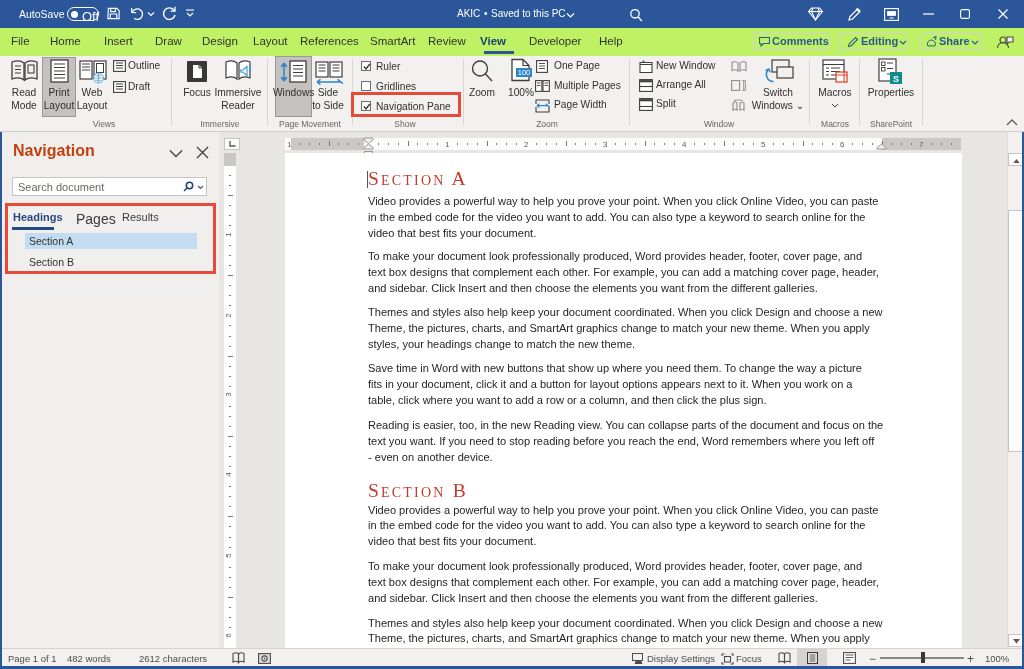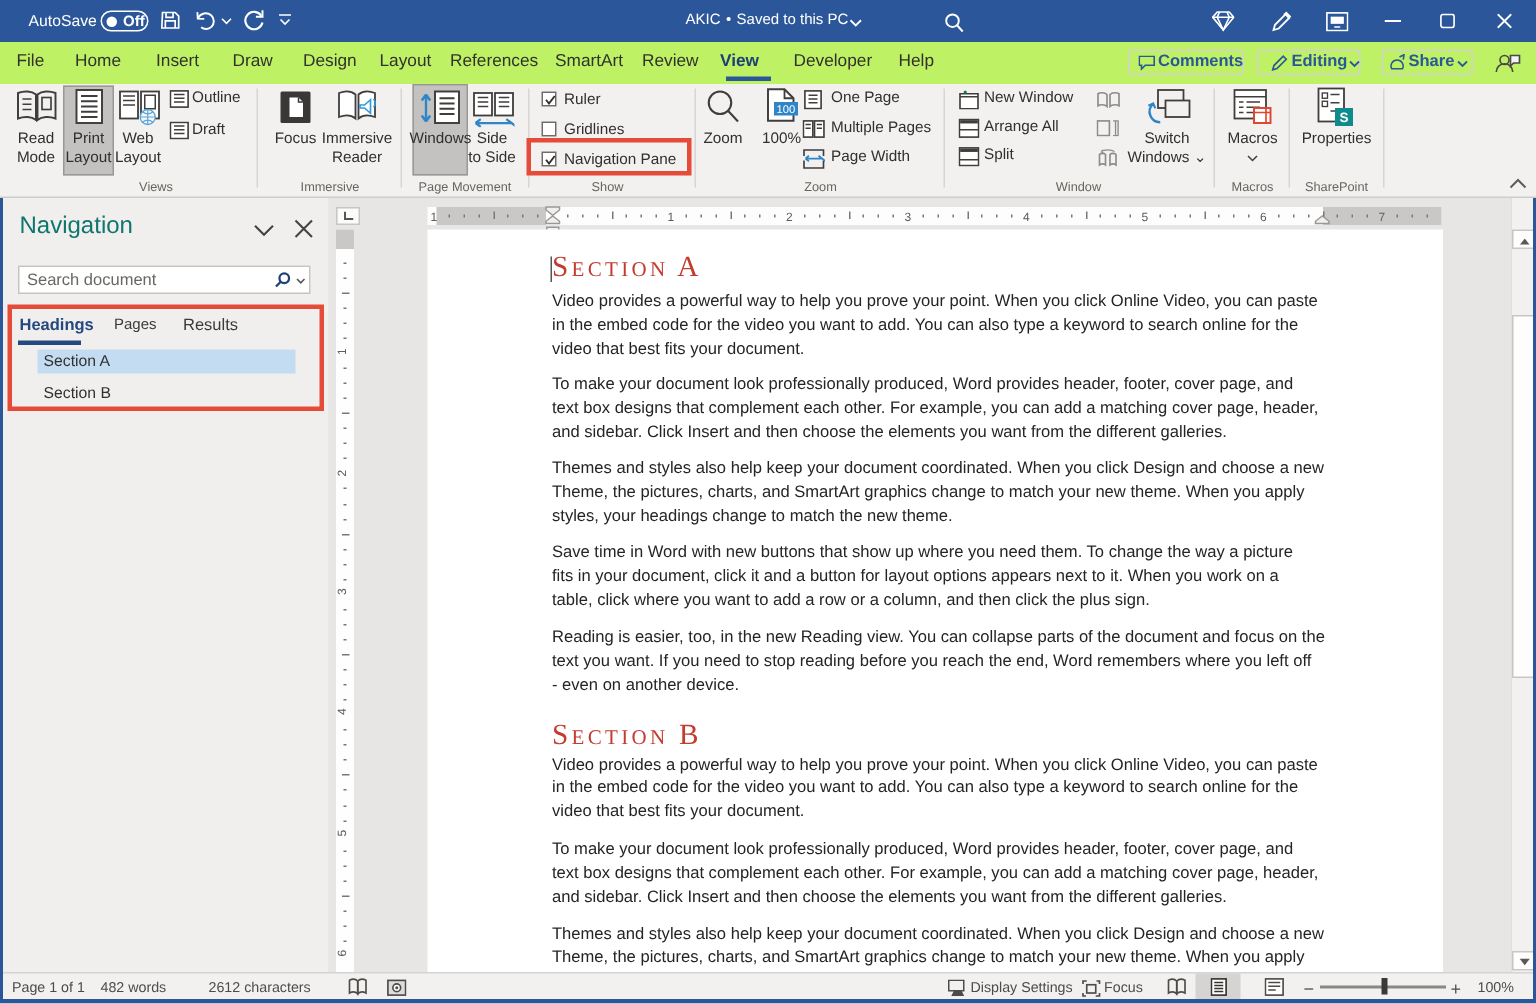--- a/index.html
+++ b/index.html
@@ -5,21 +5,21 @@
 * { margin:0; padding:0; box-sizing:border-box; }
 html,body { width:1024px; height:669px; overflow:hidden; font-family:"Liberation Sans", sans-serif; }
 .abs { position:absolute; }
 #app { position:relative; width:1024px; height:669px; background:#f3f1f0; }
 
 
 #titlebar { position:absolute; left:0; top:0; width:1024px; height:28px; background:#2b579a; color:#fff; }
 #titlebar .txt { font-size:11.5px; color:#fff; }
 .toggle { position:absolute; left:67px; top:7px; width:32px; height:14px; border:1px solid #fff; border-radius:7px; }
 .toggle .knob { position:absolute; left:3px; top:2.5px; width:7px; height:7px; background:#fff; border-radius:50%; }
-.toggle .off { position:absolute; left:14px; top:1px; font-size:10px; color:#fff;font-weight:bold; }
+.toggle .off { position:absolute; left:14px; top:1px; font-size:13px; color:#fff; }
 
 
 #tabrow { position:absolute; left:0; top:28px; width:1024px; height:28px; background:#bef264; }
 .tab { position:absolute; top:7px; font-size:11.5px; color:#33302e; }
 .tab.sel { color:#1f3f77; font-weight:bold; }
 .tabline { position:absolute; background:#2b579a; height:2.5px; }
 
 
 #ribbon { position:absolute; left:0; top:56px; width:1024px; height:76px; background:#f3f1ef; border-bottom:1px solid #cfcdcb; }
 .glabel { position:absolute; top:63px; font-size:8.5px; color:#67645f; text-align:center; }
@@ -341,38 +341,38 @@
     <div class="glabel" style="left:860px; width:62px;">SharePoint</div>
     <div class="gsep" style="left:922px;"></div>
 
     <svg class="abs" style="left:1006px; top:62px;" width="12" height="8" viewBox="0 0 12 8" fill="none" stroke="#5f5c59" stroke-width="1.3">
         <path d="M1 7 l5 -5 l5 5"></path>
       </svg>
   </div>
 
   <div id="main">
     <div id="navpane">
-      <div class="abs" style="left:13px; top:10px; font-size:16px; color:#0f766e;">Navigation</div>
+      <div class="abs" style="left:13px; top:10px; font-size:16px; color:#c2410c;font-weight:bold;">Navigation</div>
       <svg class="abs" style="left:169px; top:17px;" width="14" height="9" viewBox="0 0 14 9" fill="none" stroke="#444" stroke-width="1.4">
           <path d="M1 1.5 l6 6 l6 -6"></path>
         </svg>
       <svg class="abs" style="left:196px; top:14px;" width="13" height="13" viewBox="0 0 13 13" fill="none" stroke="#444" stroke-width="1.4">
           <path d="M1 1 l11 11 M12 1 l-11 11"></path>
         </svg>
       <div class="abs" style="left:12px; top:45px; width:195px; height:19px; background:#fff; border:1px solid #c6c4c2;"></div>
       <div class="abs" style="left:18px; top:48.5px; font-size:11px; color:#6a6762;">Search document</div>
       <svg class="abs" style="left:183px; top:49px;" width="11" height="11" viewBox="0 0 11 11" fill="none" stroke="#1f3f77" stroke-width="1.5">
           <circle cx="6.5" cy="4.5" r="3.2"></circle>
           <path d="M4 7 l-3 3"></path>
         </svg>
       <svg class="abs" style="left:197px; top:53px;" width="7" height="5" viewBox="0 0 7 5" fill="none" stroke="#555" stroke-width="1.1">
           <path d="M1 1 l2.5 2.5 l2.5 -2.5"></path>
         </svg>
       <div class="abs" style="left:13px; top:79px; font-size:11px; font-weight:bold; color:#24497e;">Headings</div>
-      <div class="abs" style="left:76px; top:79px; font-size:10px; color:#3b3a39;">Pages</div>
+      <div class="abs" style="left:76px; top:79px; font-size:14px; color:#3b3a39;">Pages</div>
       <div class="abs" style="left:122px; top:79px; font-size:11px; color:#3b3a39;">Results</div>
       <div class="abs" style="left:12px; top:95px; width:42px; height:2.5px; background:#24497e;"></div>
       <div class="abs" style="left:25px; top:100.5px; width:172px; height:16px; background:#c3dcf1;"></div>
       <div class="abs" style="left:29px; top:103px; font-size:10.5px; color:#323130;">Section A</div>
       <div class="abs" style="left:29px; top:123.5px; font-size:10.5px; color:#323130;">Section B</div>
       <div class="redbox" style="left:5px; top:71px; width:211px; height:71px;"></div>
     </div>
     <div id="docarea">
 
       <div class="abs" style="left:5px; top:6px; width:16px; height:12px; background:#fbfbfa; border:1px solid #c8c6c4;"></div>

